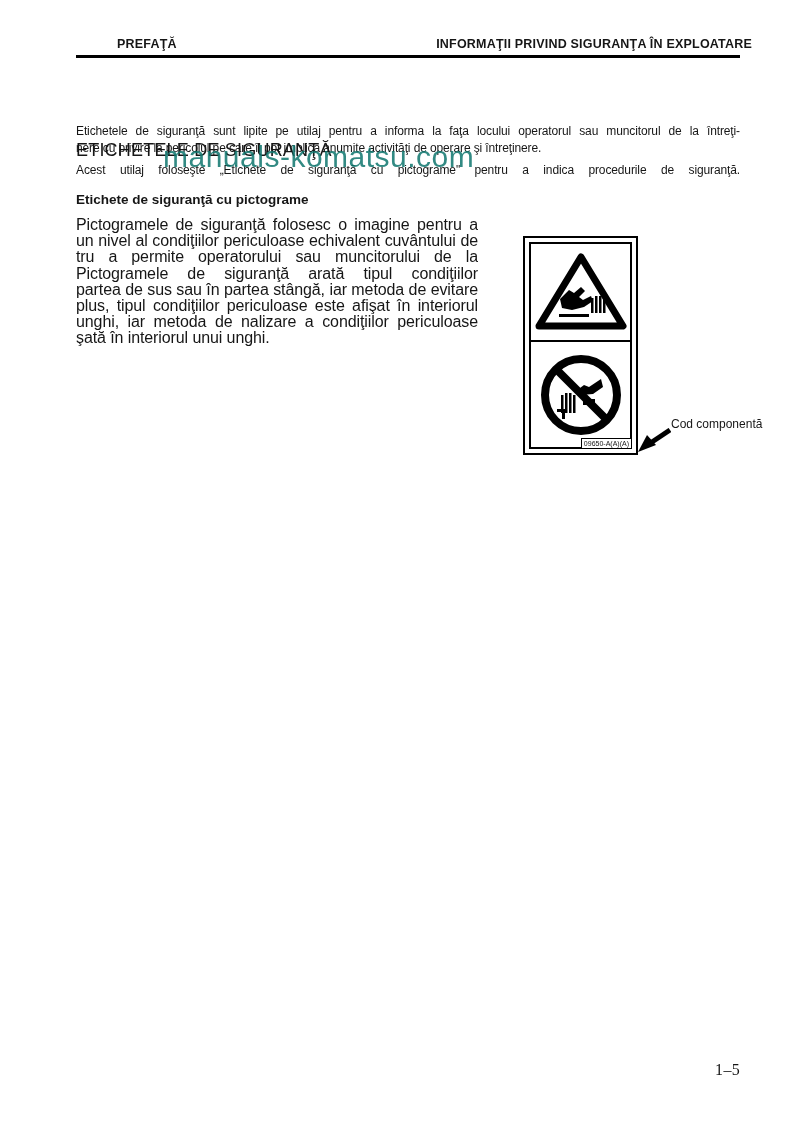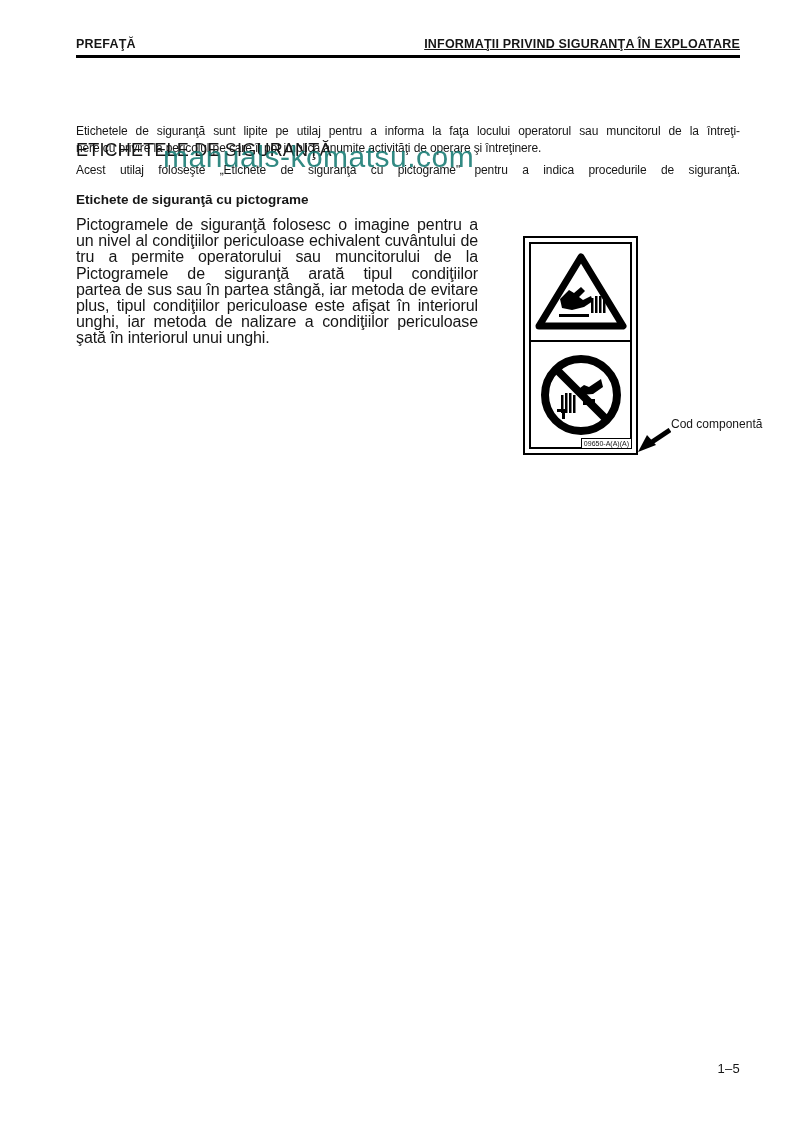--- a/index.html
+++ b/index.html
@@ -1,23 +1,23 @@
 <!DOCTYPE html>
 <html><head>
 <meta charset="utf-8">
 <style>
   html,body { margin:0; padding:0; background:#fff; }
   .page {
     position:relative; width:794px; height:1123px; background:#ffffff;
     font-family:"Liberation Sans", sans-serif; color:#161616; overflow:hidden;
   }
   
-  .hdr { position:absolute; top:37px; font-weight:bold; font-size:12.5px; letter-spacing:0.2px; white-space:nowrap; }
+  .hdr { position:absolute; top:37px; font-weight:bold; font-size:12.5px; letter-spacing:0.2px; white-space:nowrap;margin-left:41px; }
   .hdr-left  { left:76px; }
-  .hdr-right { right:54px;text-decoration:underline; }
+  .hdr-right { right:42px; }
   .hdr-rule  { position:absolute; left:76px; right:54px; top:55px; height:3px; background:#000; }
   
   .sec-title { position:absolute; left:76px; top:95px; font-size:18px; font-weight:normal; letter-spacing:0.2px; white-space:nowrap;margin-top:45px; }
   
   .para { position:absolute; left:76px; width:664px; font-size:12px; letter-spacing:-0.12px; line-height:17px; }
   .para .pl { height:17px; overflow:hidden; }
   .jline { text-align:justify; text-align-last:justify; }
   #p1 { top:123px; }
   #p2 { top:162px; }
   
@@ -37,21 +37,21 @@
              display:flex; align-items:center; justify-content:center; }
   .fig-bottom { position:absolute; left:0; right:0; top:98px; bottom:0;
              display:flex; align-items:center; justify-content:center; }
   .part-code { position:absolute; right:-2px; bottom:-2px; z-index:3; border:1px solid #000; background:#fff;
              font-size:7px; line-height:9px; padding:0 2px; letter-spacing:0; white-space:nowrap; }
   
   .callout { position:absolute; left:671px; top:417px; width:92px; height:17px; overflow:hidden;
              white-space:nowrap; font-size:12px; }
   .callout-arrow { position:absolute; left:637px; top:428px; width:34px; height:26px; }
   
-  .footer-page { position:absolute; right:54px; top:1061px; font-size:13px; letter-spacing:0.3px; }
+  .footer-page { position:absolute; right:54px; top:1061px; font-size:16px; letter-spacing:0.3px;font-family:Liberation Serif, serif; }
 </style>
 </head>
 <body>
 
 <div class="page">
 
   <div class="hdr hdr-left">PREFAŢĂ</div>
   <div class="hdr hdr-right">INFORMAŢII PRIVIND SIGURANŢA ÎN EXPLOATARE</div>
   <div class="hdr-rule"></div>
 

